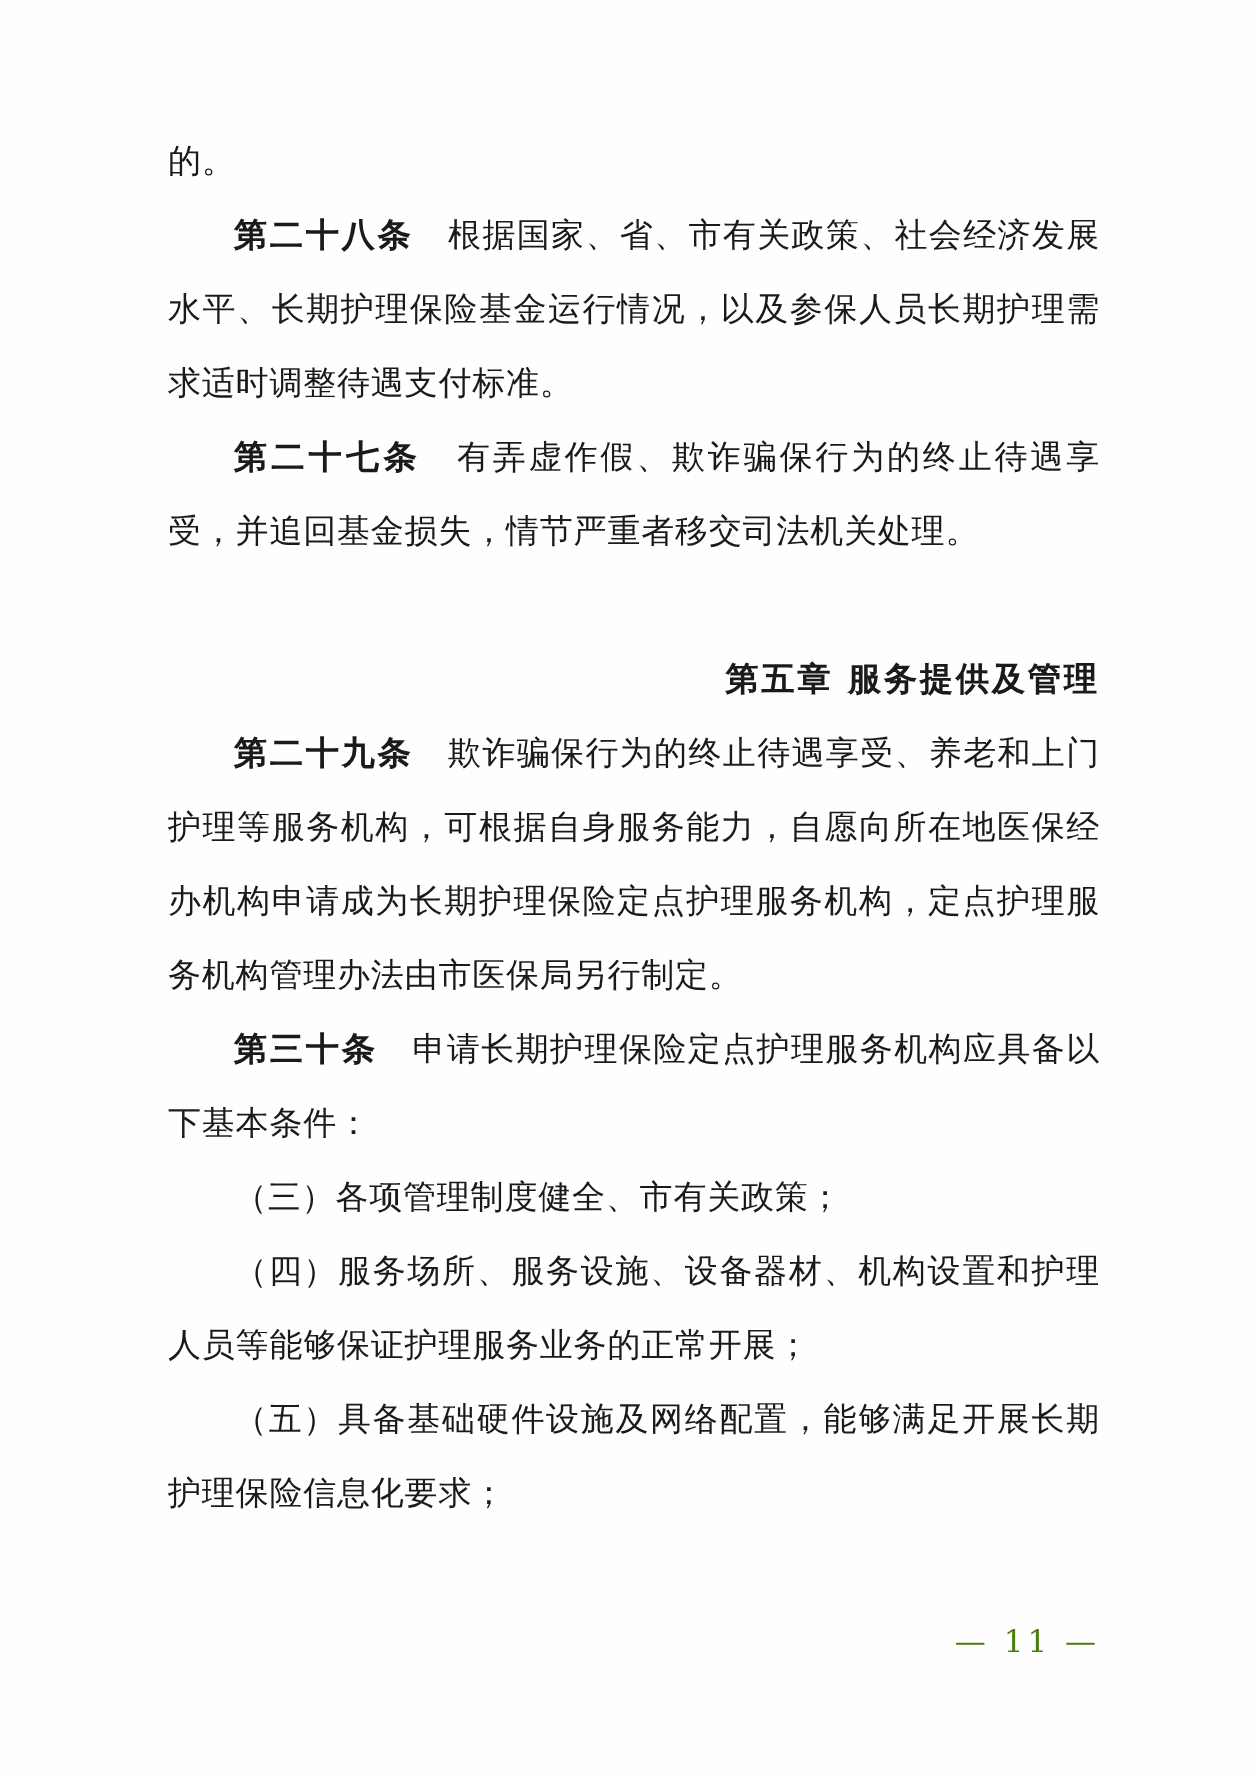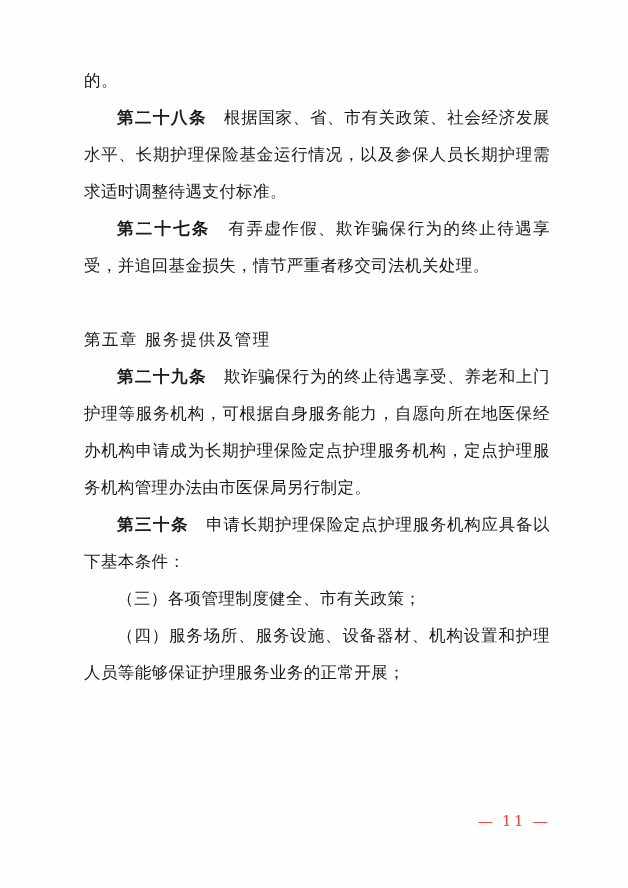--- a/index.html
+++ b/index.html
@@ -35,50 +35,51 @@
   }
   .para.no-indent {
     text-indent: 0;
   }
   .para .lead {
     font-weight: 700;
     letter-spacing: 1.2px;
   }
   .chapter-heading {
     margin: 0;
-    text-align: left;
-    font-weight: 400;
+    text-align: right;
+    font-weight: 700;
     letter-spacing: 1.5px;
     font-size: 16.5px;
     line-height: 37px;
   }
   .spacer-line {
     height: 37px;
   }
   .page-number {
     position: absolute;
     left: 0;
     right: 78px;
     bottom: 58px;
     text-align: right;
     font-size: 15.5px;
     letter-spacing: 2px;
-    color: #ef4444;
+    color: #4d7c0f;
     font-family: "DejaVu Serif", "Liberation Serif", serif;
   }
 </style>
 </head>
 <body>
 
 <div class="page">
   <div class="doc-body" id="doc-body">
       <p class="para no-indent"><span>的。</span></p>
       <p class="para"><span class="lead">第二十八条</span>　<span>根据国家、省、市有关政策、社会经济发展水平、长期护理保险基金运行情况，以及参保人员长期护理需求适时调整待遇支付标准。</span></p>
       <p class="para"><span class="lead">第二十七条</span>　<span>有弄虚作假、欺诈骗保行为的终止待遇享受，并追回基金损失，情节严重者移交司法机关处理。</span></p>
       <div class="spacer-line"></div>
       <div class="chapter-heading">第五章 服务提供及管理</div>
       <p class="para"><span class="lead">第二十九条</span>　<span>欺诈骗保行为的终止待遇享受、养老和上门护理等服务机构，可根据自身服务能力，自愿向所在地医保经办机构申请成为长期护理保险定点护理服务机构，定点护理服务机构管理办法由市医保局另行制定。</span></p>
       <p class="para"><span class="lead">第三十条</span>　<span>申请长期护理保险定点护理服务机构应具备以下基本条件：</span></p>
       <p class="para"><span>（三）各项管理制度健全、市有关政策；</span></p>
       <p class="para"><span>（四）服务场所、服务设施、设备器材、机构设置和护理人员等能够保证护理服务业务的正常开展；</span></p>
+      <p class="para"><span>（五）具备基础硬件设施及网络配置，能够满足开展长期护理保险信息化要求；</span></p>
     </div>
   <div class="page-number">— 11 —</div>
 </div>
 
 </body></html>

